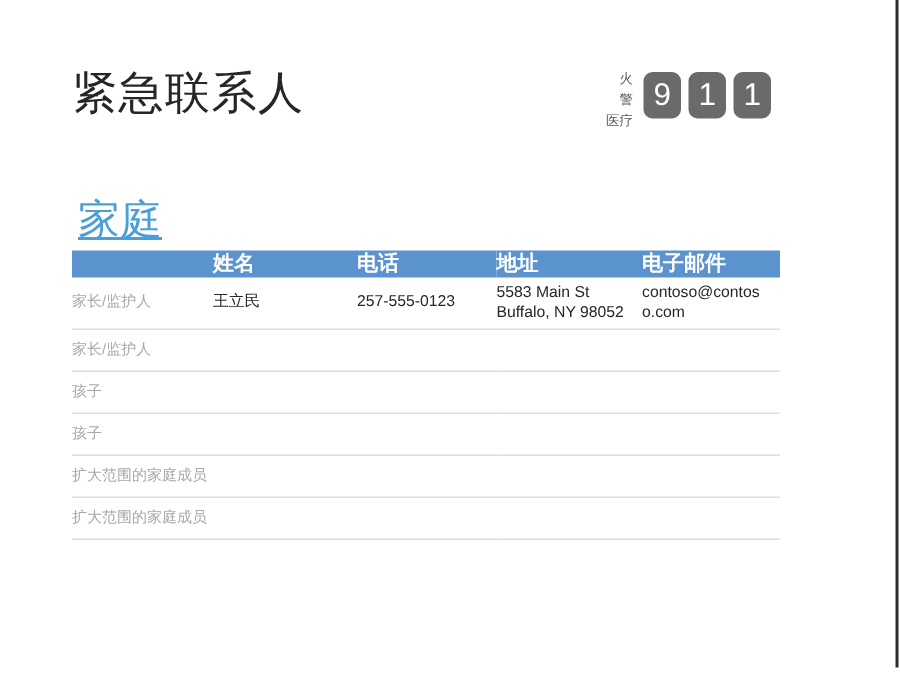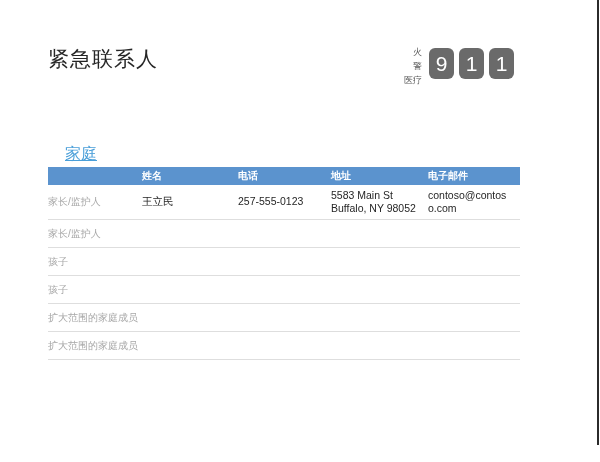--- a/index.html
+++ b/index.html
@@ -9,52 +9,52 @@
     font-family: "Liberation Sans", "DejaVu Sans", sans-serif;
     position: relative;
     overflow: hidden;
   }
   .doc-edge {
     position: absolute; left: 597px; top: 0; width: 2px; height: 445px;
     background: #2b2b2b;
   }
   .doc-title {
     position: absolute; left: 48px; top: 48px;
-    font-size: 21px; font-weight: 400; color: #262626;
+    font-size: 30px; font-weight: 400; color: #262626;
     line-height: 1; letter-spacing: 1px; margin: 0;
   }
   
   .emergency {
     position: absolute; left: 397px; top: 44px;
     display: flex; align-items: flex-start;
   }
   .svc-labels {
     width: 25px; text-align: right;
     font-size: 9px; color: #595959; line-height: 14px;
     padding-top: 1px;
   }
   .tiles { display: flex; gap: 5px; margin-left: 7px; margin-top: 4px; }
   .tile {
     width: 25px; height: 31px; background: #6a6a6a; border-radius: 6px;
     color: #ffffff; font-size: 21px; font-weight: 400;
     display: flex; align-items: center; justify-content: center;
   }
   .section-heading {
     position: absolute; left: 48px; top: 129px;
-    font-size: 16px; font-weight: 400; color: #4a9fd9;
-    line-height: 1; margin: 17px; text-decoration: underline;
+    font-size: 28px; font-weight: 400; color: #4a9fd9;
+    line-height: 1; margin: 4px; text-decoration: underline;
   }
   
   table.contacts {
     position: absolute; left: 48px; top: 167px;
     width: 472px; border-collapse: collapse; table-layout: fixed;
   }
   table.contacts thead tr { height: 18px; background: #5b93ce; }
   table.contacts th {
-    color: #ffffff; font-size: 10px; font-weight: 700;
+    color: #ffffff; font-size: 14px; font-weight: 700;
     text-align: left; padding: 0 6px 0 0; vertical-align: middle;
   }
   table.contacts tbody tr { border-bottom: 1px solid #dedede; }
   table.contacts tbody tr.row-filled { height: 34px; }
   table.contacts tbody tr.row-empty { height: 28px; }
   table.contacts td {
     vertical-align: middle; padding: 2px 8px 2px 0;
     font-size: 10.5px; line-height: 13px; color: #262626;
     overflow-wrap: anywhere; word-break: break-word;
   }

